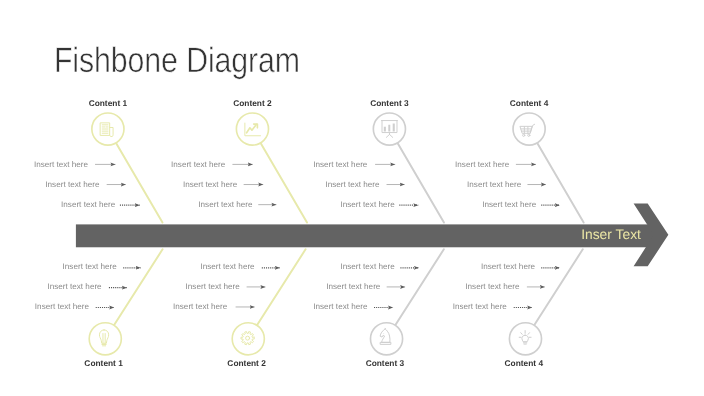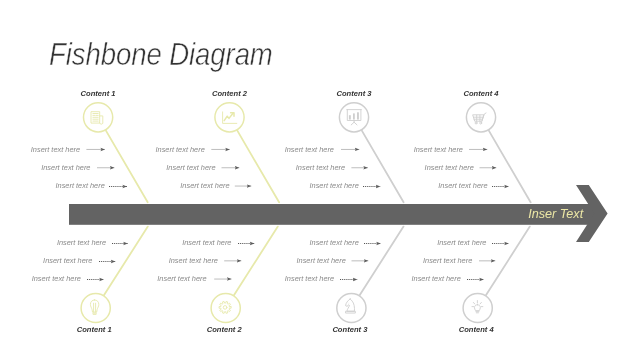--- a/index.html
+++ b/index.html
@@ -1,18 +1,18 @@
 <!DOCTYPE html>
 <html><head>
 <meta charset="utf-8">
 <title>Fishbone Diagram</title>
 <style>
   html,body{margin:0;padding:0;background:#ffffff;}
   body{width:640px;height:360px;overflow:hidden;font-family:"Liberation Sans",sans-serif;}
-  #slide{position:relative;width:640px;height:360px;will-change:opacity;font-style:italic;}
+  #slide{position:relative;width:640px;height:360px;will-change:opacity;}
   #page-title{position:absolute;left:49px;top:35.5px;font-size:32px;line-height:36px;
       font-weight:400;color:#343434;white-space:nowrap;letter-spacing:-0.1px;
       -webkit-text-stroke:0.55px #ffffff;
       transform:scaleX(0.861);transform-origin:left top;}
   svg#canvas{position:absolute;left:0;top:0;width:640px;height:360px;display:block;}
   #canvas text{font-family:"Liberation Sans",sans-serif;}
   .rowtext{font-size:7.4px;fill:#8a8a8a;}
   .ctitle{font-size:7.6px;fill:#343434;font-weight:bold;}
   .spinelabel{font-size:12.6px;fill:#ece7a6;}
 </style>

